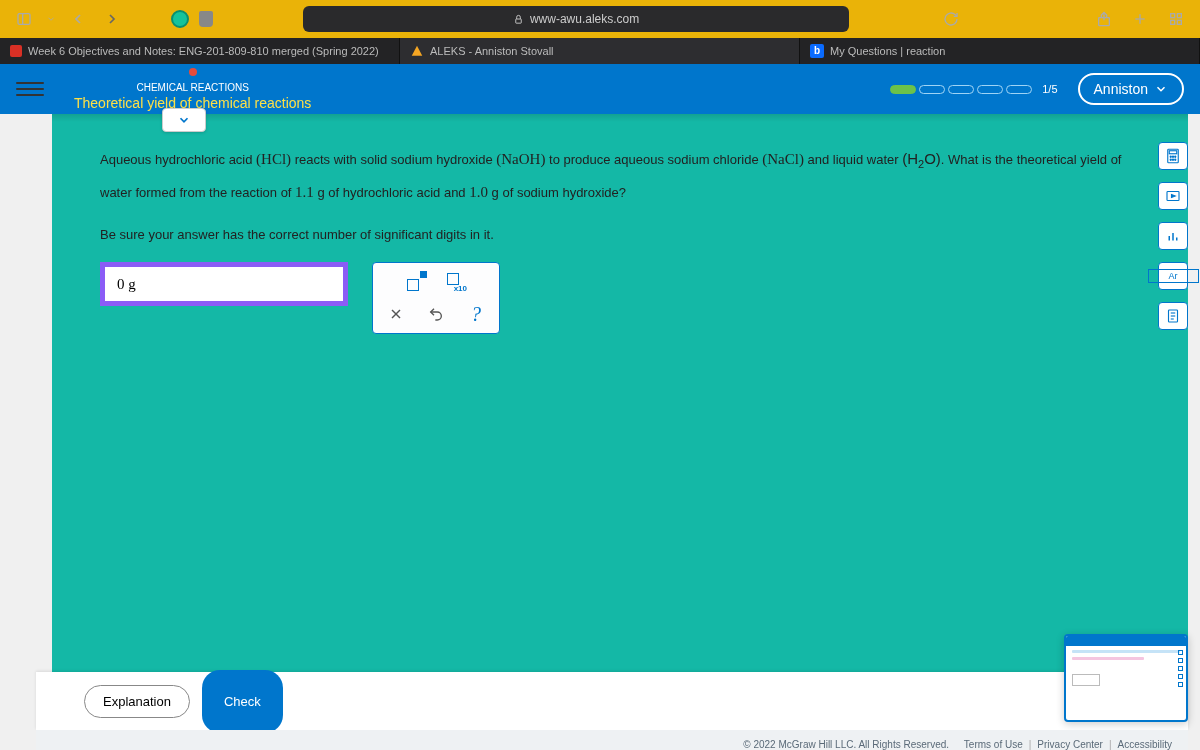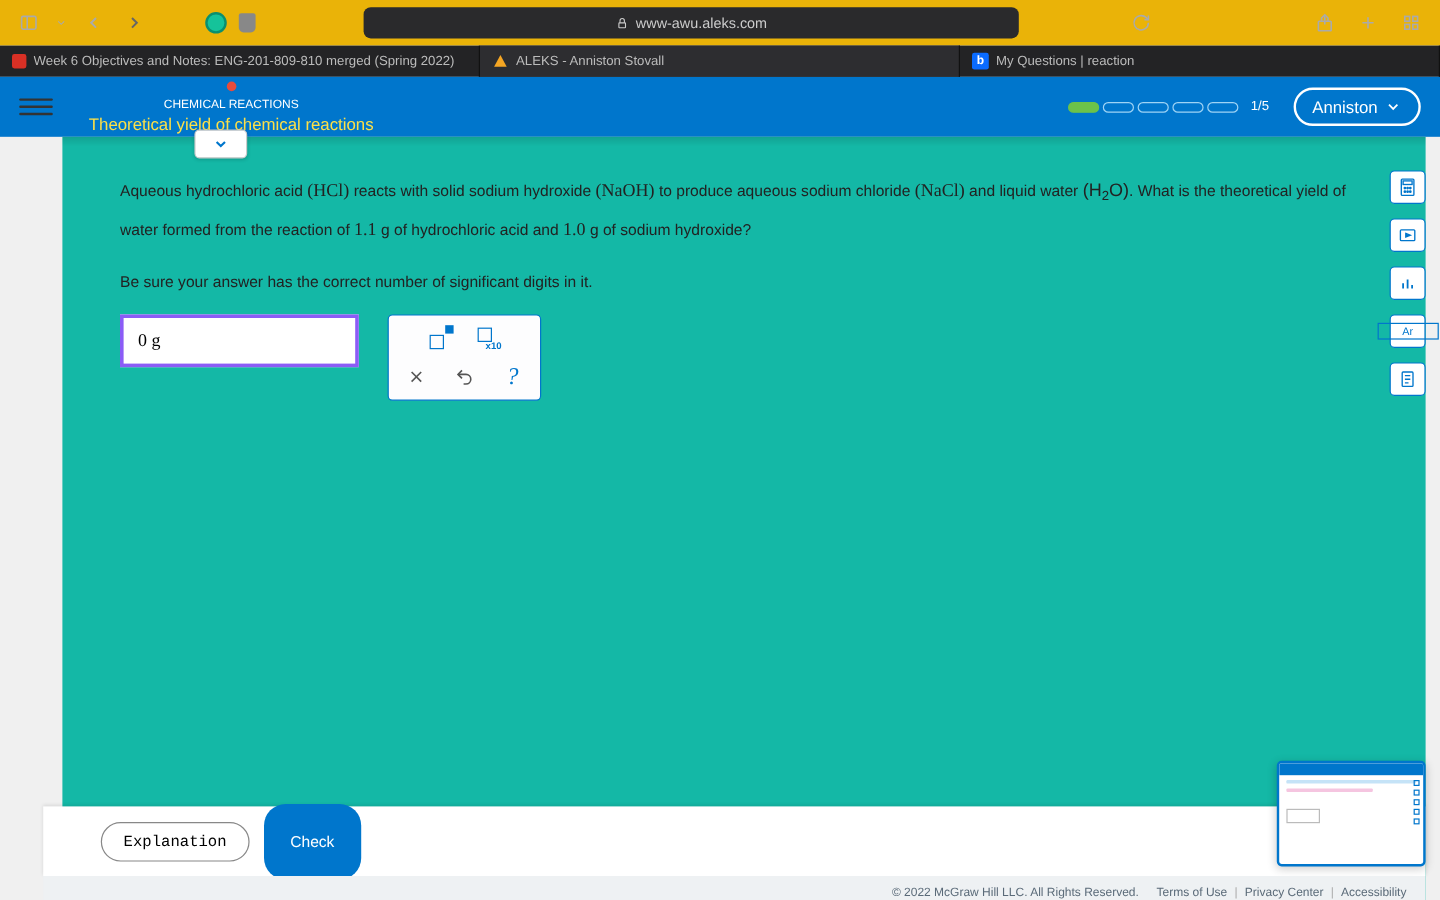--- a/index.html
+++ b/index.html
@@ -43,42 +43,42 @@
     .toggle-handle { position: absolute; top: -6px; left: 110px; width: 44px; height: 24px; background: #fff; border: 1px solid #ccc; border-radius: 4px; box-shadow: 0 1px 3px rgba(0,0,0,0.15); display: flex; align-items: center; justify-content: center; cursor: pointer; z-index: 5; }
     .toggle-handle svg { width: 14px; height: 14px; }
     .content-shadow { position: absolute; top: 0; left: 0; right: 0; height: 8px; background: linear-gradient(to bottom, rgba(0,0,0,0.12), transparent); pointer-events: none; }
     .question-area { padding: 28px 40px 28px 48px; }
     .question-text { font-size: 13px; line-height: 2.2; color: #222; }
     .chem { font-family: "Times New Roman", serif; font-size: 15px; }
     .chem .sub { font-size: 11px; vertical-align: sub; }
     .note-text { font-size: 13px; color: #222; margin-top: 18px; }
     
     .answer-row { display: flex; gap: 24px; margin-top: 20px; align-items: flex-start; }
-    .answer-input { width: 199px; height: 44px; border: 3px solid #8b5cf6; padding: 10px 12px; font-family: "Times New Roman", serif; font-size: 15px; }
+    .answer-input { width: 248px; height: 44px; border: 5px solid #8b5cf6; padding: 10px 12px; font-family: "Times New Roman", serif; font-size: 15px; }
     .tool-panel { border: 1px solid #0076cc; border-radius: 4px; padding: 8px 12px; background: #fdfdfe; }
     .tool-row { display: flex; gap: 18px; align-items: center; justify-content: center; }
     .tool-row:first-child { margin-bottom: 10px; align-items: flex-end; }
     .tool-btn { width: 22px; height: 22px; display: flex; align-items: center; justify-content: center; cursor: pointer; color: #555; }
     .exp-icon { position: relative; width: 18px; height: 18px; }
     .exp-base { position: absolute; bottom: 0; left: 0; width: 12px; height: 12px; border: 1.5px solid #0076cc; }
     .exp-sup { position: absolute; top: -2px; right: -2px; width: 7px; height: 7px; background: #0076cc; }
     .sub-icon { position: relative; width: 18px; height: 18px; }
     .sub-base { position: absolute; top: 0; left: 0; width: 12px; height: 12px; border: 1.5px solid #0076cc; }
     .sub-sup { position: absolute; bottom: -2px; right: -2px; font-size: 8px; color: #0076cc; font-weight: bold; }
     .help-q { font-size: 20px; color: #0076cc; font-family: serif; font-style: italic; }
     .undo-svg svg, .close-svg svg { width: 16px; height: 16px; }
     
     
     .side-tools { position: absolute; right: 12px; top: 142px; display: flex; flex-direction: column; gap: 12px; }
     .side-tool { width: 30px; height: 28px; border: 1px solid #0076cc; border-radius: 4px; display: flex; align-items: center; justify-content: center; cursor: pointer; color: #0076cc; background: #fff; }
     .side-tool svg { width: 18px; height: 18px; }
     
     
     .bottom-bar { position: absolute; bottom: 20px; left: 36px; right: 12px; height: 58px; background: #fff; display: flex; align-items: center; padding: 0 48px; gap: 12px; box-shadow: 0 -1px 3px rgba(0,0,0,0.1); }
-    .explain-btn { padding: 8px 18px; border: 1px solid #888; border-radius: 18px; background: #fff; font-size: 13px; cursor: pointer; font-family: Liberation Mono, monospace; }
+    .explain-btn { padding: 8px 18px; border: 1px solid #888; border-radius: 18px; background: #fff; font-size: 13px; cursor: pointer; }
     .check-btn { padding: 24px 22px; border: none; border-radius: 18px; background: #0076cc; color: #fff; font-size: 13px; cursor: pointer; }
     
     
     .footer { position: absolute; bottom: 0; left: 36px; right: 12px; height: 20px; background: #eef1f3; display: flex; align-items: flex-end; justify-content: flex-end; padding: 0 16px; font-size: 10px; color: #5a6a78; gap: 6px; }
     .footer a { color: #5a6a78; text-decoration: none; cursor: pointer; }
     .footer .sep { color: #aaa; }
     
     
     .mini-preview { position: absolute; right: 12px; bottom: 28px; width: 124px; height: 88px; background: #fff; border: 2px solid #0076cc; border-radius: 4px; box-shadow: 0 2px 8px rgba(0,0,0,0.2); cursor: pointer; overflow: hidden; }
     .mini-top { height: 10px; background: #0076cc; }

